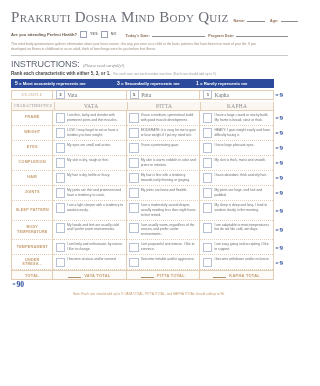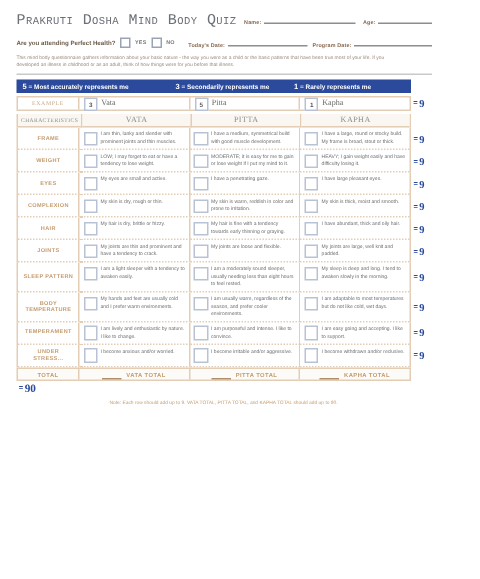--- a/index.html
+++ b/index.html
@@ -25,23 +25,23 @@
   
   .header {
     padding: 9px 10px 0 11px;
   }
   .title-row {
     display: flex;
     align-items: baseline;
     gap: 5px;
   }
   .doc-title {
-    font-family: Liberation Mono, monospace;
+    font-family: Liberation Serif, serif;
     font-variant: small-caps;
-    font-size: 10px;
+    font-size: 15px;
     letter-spacing: 0.3px;
     color: #6b6f78;
     white-space: nowrap;
   }
   .field-group {
     display: flex;
     align-items: baseline;
     gap: 2px;
     flex: 1;
   }
@@ -384,20 +384,30 @@
       <span class="field-group">
         <span class="field-label">Program Date:</span>
         <span class="field-line"></span>
       </span>
     </div>
 
     <div class="intro-para">This mind body questionnaire gathers information about your basic nature - the way you were as a child or the basic patterns that have been true most of your life. If you developed an illness in childhood or as an adult, think of how things were for you before that illness.</div>
     <hr class="hr-thin">
   </div>
 
+  <div class="instructions">
+    <div class="instr-line1">
+      <span class="instr-word">INSTRUCTIONS:</span>
+      <span class="instr-note">(Please read carefully!)</span>
+    </div>
+    <div class="instr-line2">
+      <span class="instr-rank">Rank each characteristic with either 5, 3, or 1.</span>
+      <span class="instr-rank-sub">For each row, use each number one time. (Each row should add up to 9)</span>
+    </div>
+  </div>
 
   <div class="legend-bar">
     <span class="legend-item">
       <span class="num">5</span>
       <span>= Most accurately represents me</span>
     </span>
     <span class="legend-item">
       <span class="num">3</span>
       <span>= Secondarily represents me</span>
     </span>

